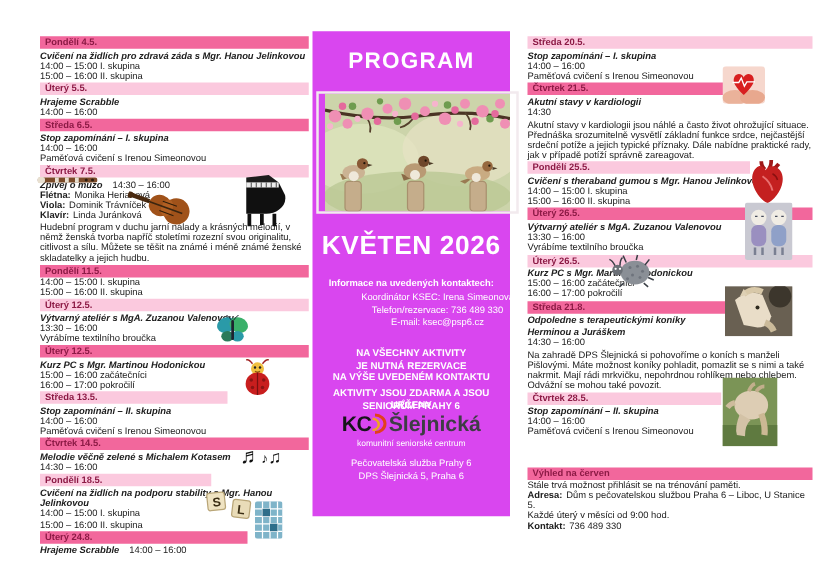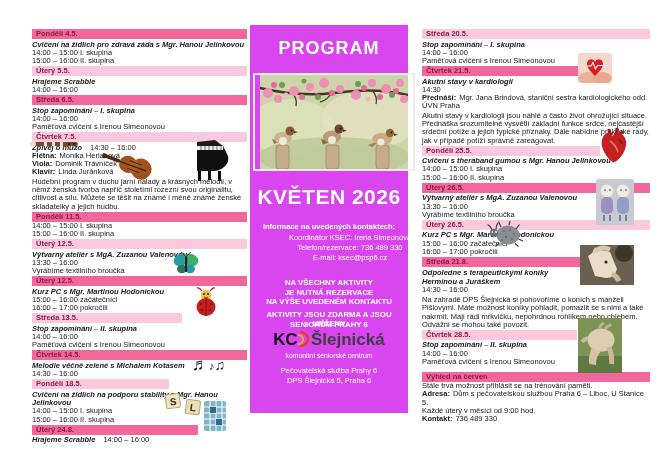--- a/index.html
+++ b/index.html
@@ -17,21 +17,21 @@
   .date-bar.dark{background:#f2679c;}
   .date-bar.light{background:#fbc9de;}
   .row{font-size:7.5px;line-height:8.2px;text-align:left;color:#202020;}
   .row.title{font-weight:bold;font-style:italic;margin-top:1.5px;}
   .row.title .time{font-weight:normal;font-style:normal;margin-left:8px;}
   .row.label{text-align:left;}
   .row.label b{font-style:normal;}
   .row.label span{margin-left:3px;}
   .row.para{text-align:left;margin-top:1.5px;}
   .event.narrow .row:not(.para){width:206px;}
-  .outlook{margin-top:6px;}
+  .outlook{margin-top:24px;}
   .outlook .row b{margin-right:3px;}
 
   
   .evt-img{position:absolute;z-index:5;line-height:0;}
   .img-recorder{left:-2px;top:7px;}
   .img-violin{left:84px;top:6px;transform:rotate(-70deg);}
   .img-grand-piano{left:162px;top:6px;}
   .img-butterfly{left:140px;top:13px;}
   .img-red-bug{left:162px;top:11px;}
   .img-music-notes{left:160px;top:6px;color:#101010;line-height:1;}
@@ -311,21 +311,20 @@
               <ellipse cx="10" cy="25" rx="10" ry="6" fill="#eab29a"></ellipse>
               <ellipse cx="24" cy="25" rx="10" ry="6" fill="#e8a88e"></ellipse>
               <path d="M17 23 C11 17 7.5 13 9.5 8.5 c2 -3.5 6.5 -2.5 7.5 0.5 c1 -3 5.5 -4 7.5 -0.5 c2 4.5 -1.5 8.5 -7.5 14.5 z" fill="#d81f1f"></path>
               <polyline points="8,13 13,13 15,9.5 17.5,16 19.5,12.5 26,12.5" fill="none" stroke="#ffffff" stroke-width="1.1"></polyline>
             </svg></div>
         </section>
         <section class="event">
           <div class="date-bar dark" style="width: 154px;">Čtvrtek 21.5.</div>
           <div class="row title">Akutní stavy v kardiologii</div>
           <div class="row ">14:30</div>
-          <div class="row label"><b>Přednáší:</b><span>Mgr. Jana Brindová, staniční sestra kardiologického odd. ÚVN Praha</span></div>
           <div class="row para">Akutní stavy v kardiologii jsou náhlé a často život ohrožující situace. Přednáška srozumitelně vysvětlí základní funkce srdce, nejčastější srdeční potíže a jejich typické příznaky. Dále nabídne praktické rady, jak v případě potíží správně zareagovat.</div>
           <div class="evt-img img-anatomical-heart"><svg width="32" height="38">
               <path d="M11 3 c0 3 1 5 3 6.5 M19 2 c0 3 0 5 -2 7 M25 5 c-1.5 2 -3.5 4 -5.5 5" stroke="#a01818" stroke-width="3" fill="none"></path>
               <path d="M9 7 c-4.5 2 -6.5 8.5 -4.5 15 c2.2 7.5 8.5 13.5 11.5 14.5 c4.5 -2 11 -9.5 12 -17 c1 -6.5 -2 -11.5 -7.5 -12.5 c-3 -0.5 -5 1 -6 3.2 c-1 -2.2 -3.2 -3.8 -5.5 -3.2z" fill="#c42020"></path>
               <path d="M12 15 c3.5 2.5 7 7 8 11.5" stroke="#e87070" stroke-width="1.6" fill="none"></path>
               <path d="M20 13 c2 1 3.5 3 4 5" stroke="#8a1010" stroke-width="1.2" fill="none"></path>
             </svg></div>
         </section>
         <section class="event">
           <div class="date-bar light" style="width: 174px;">Pondělí 25.5.</div>

